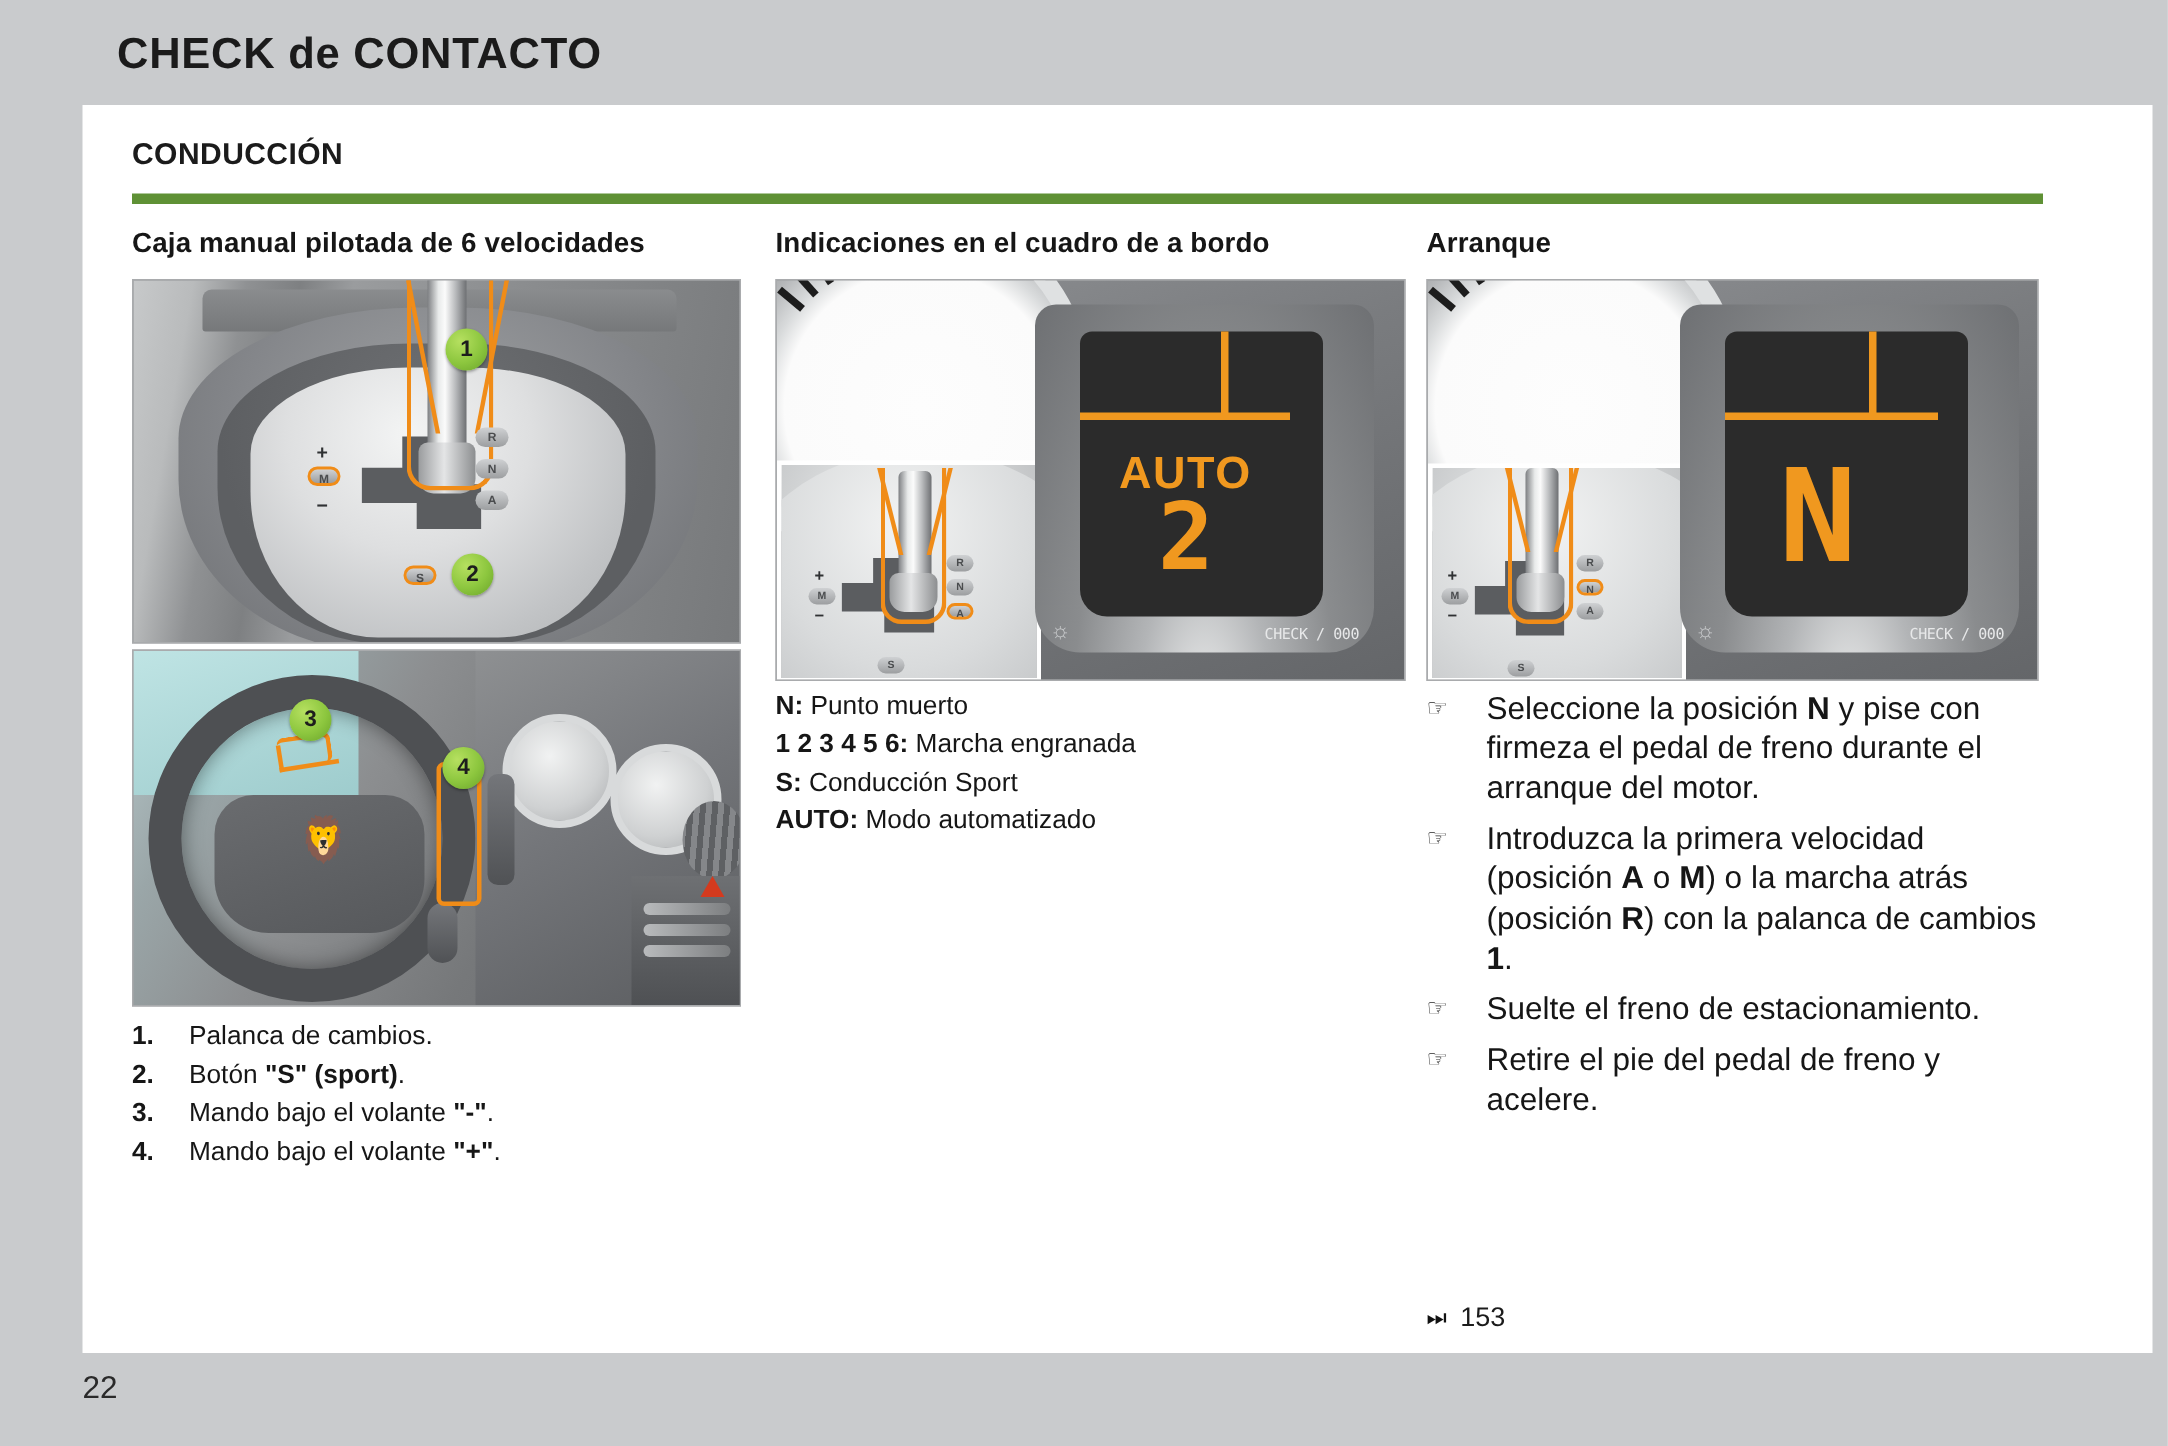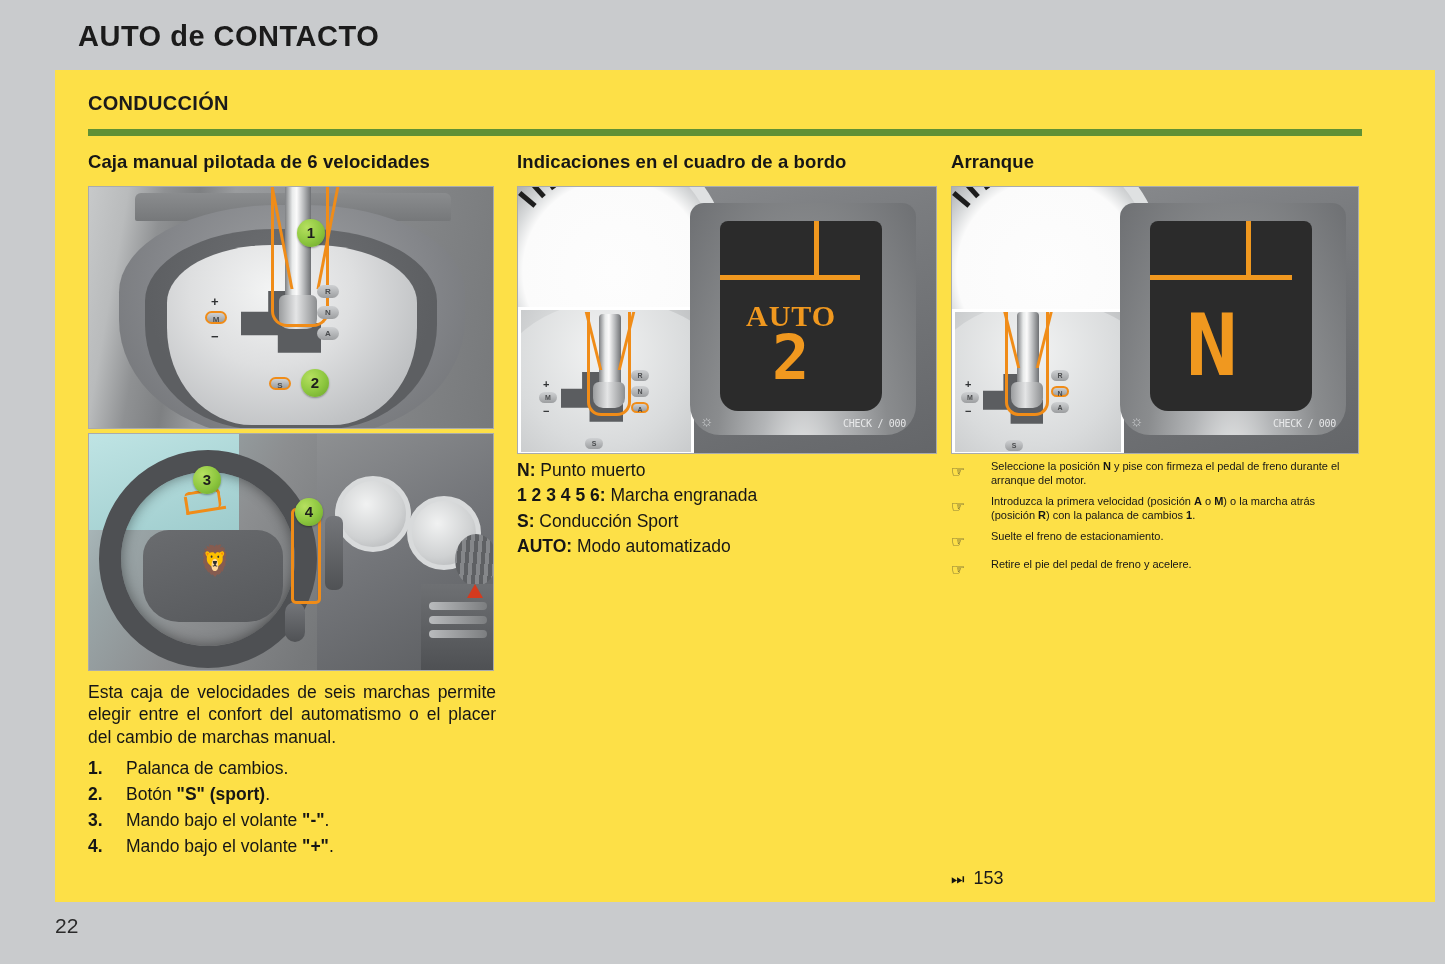--- a/index.html
+++ b/index.html
@@ -28,21 +28,21 @@
     font-size: 29px; font-weight: bold;
     letter-spacing: .5px;
     color: #1b1b1b;
   }
 
   
   #card {
     position: absolute;
     left: 55px; top: 70px;
     width: 1380px; height: 832px;
-    background: #fde047;
+    background: #ffffff;
   }
   #section-title {
     position: absolute;
     left: 33px; top: 22px;
     font-size: 20px; font-weight: bold;
     letter-spacing: .3px;
     color: #1b1b1b;
   }
   #green-rule {
     position: absolute;
@@ -114,21 +114,21 @@
     display: flex;
     margin-bottom: 7px;
   }
   .hand-ico {
     width: 40px; flex: none;
     font-size: 16px;
     color: #2a2a2a;
     padding-top: 2px;
   }
   .hand-txt {
-    font-size: 11px;
+    font-size: 21px;
     line-height: 1.27;
     color: #161616;
     flex: 1;
   }
 
   
   #xref {
     position: absolute;
     left: 896px; top: 798px;
     display: flex; align-items: center;
@@ -300,21 +300,21 @@
   }
   .screen {
     position:absolute;
     background:#2b2b2b;
     border-radius: 8px 8px 18px 18px;
   }
   .scr-hline { position:absolute; background:#f0981f; height:5px; }
   .scr-vline { position:absolute; background:#f0981f; width:5px; }
   .scr-auto {
     position:absolute;
-    color:#f0981f; font-family:Liberation Serif, serif;
+    color:#f0981f; font-family:Liberation Sans, sans-serif;
     font-weight:bold; letter-spacing:1px;
   }
   .scr-big {
     position:absolute;
     color:#f0981f; font-family:"DejaVu Sans Mono", monospace;
     font-weight:bold;
   }
   .scr-check {
     position:absolute; right:10px; bottom:6px;
     color:#e7e8e9; font-size:10px; font-family:"DejaVu Sans Mono", monospace;
@@ -324,21 +324,21 @@
     position:absolute; left:10px; bottom:6px;
     color:#c9cbcd; font-size:15px;
   }
 </style>
 </head>
 <body>
 
 <div id="page">
 
   <div id="book-header">
-    <div id="book-title">AUTO de CONTACTO</div>
+    <div id="book-title">CHECK de CONTACTO</div>
   </div>
 
   <div id="card">
 
     <div id="section-title">CONDUCCIÓN</div>
     <div id="green-rule"></div>
 
     <div class="col" id="col-left">
 
       <div class="col-head">Caja manual pilotada de 6 velocidades</div>
@@ -394,21 +394,20 @@
         <div class="center-stack"></div>
         <div class="btn-row" style="left:340px;top:168px;width:58px;"></div>
         <div class="btn-row" style="left:340px;top:182px;width:58px;"></div>
         <div class="btn-row" style="left:340px;top:196px;width:58px;"></div>
         <div class="warn-tri" style="left:378px;top:150px;"></div>
 
         <div class="callout" style="left:104px;top:32px;">3</div>
         <div class="callout" style="left:206px;top:64px;">4</div>
       </div>
 
-      <p class="body-text">Esta caja de velocidades de seis marchas permite elegir entre el confort del automatismo o el placer del cambio de marchas manual.</p>
 
       <div class="legend">
         <div class="legend-row">
           <span class="legend-num">1.</span>
           <span><span>Palanca de cambios.</span></span>
         </div>
         <div class="legend-row">
           <span class="legend-num">2.</span>
           <span><span>Botón </span><span class="b">"S" (sport)</span><span>.</span></span>
         </div>

